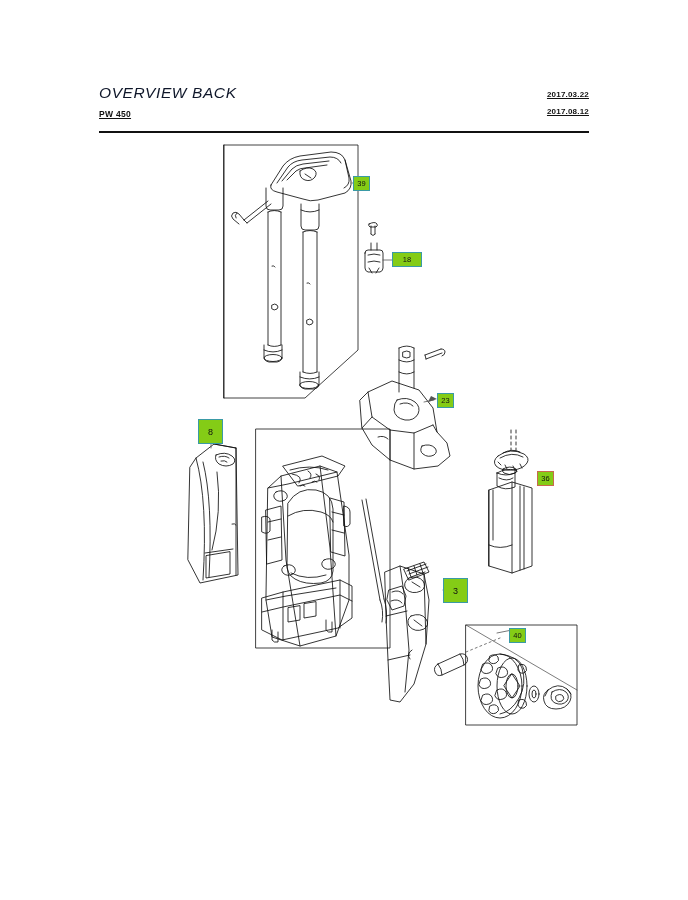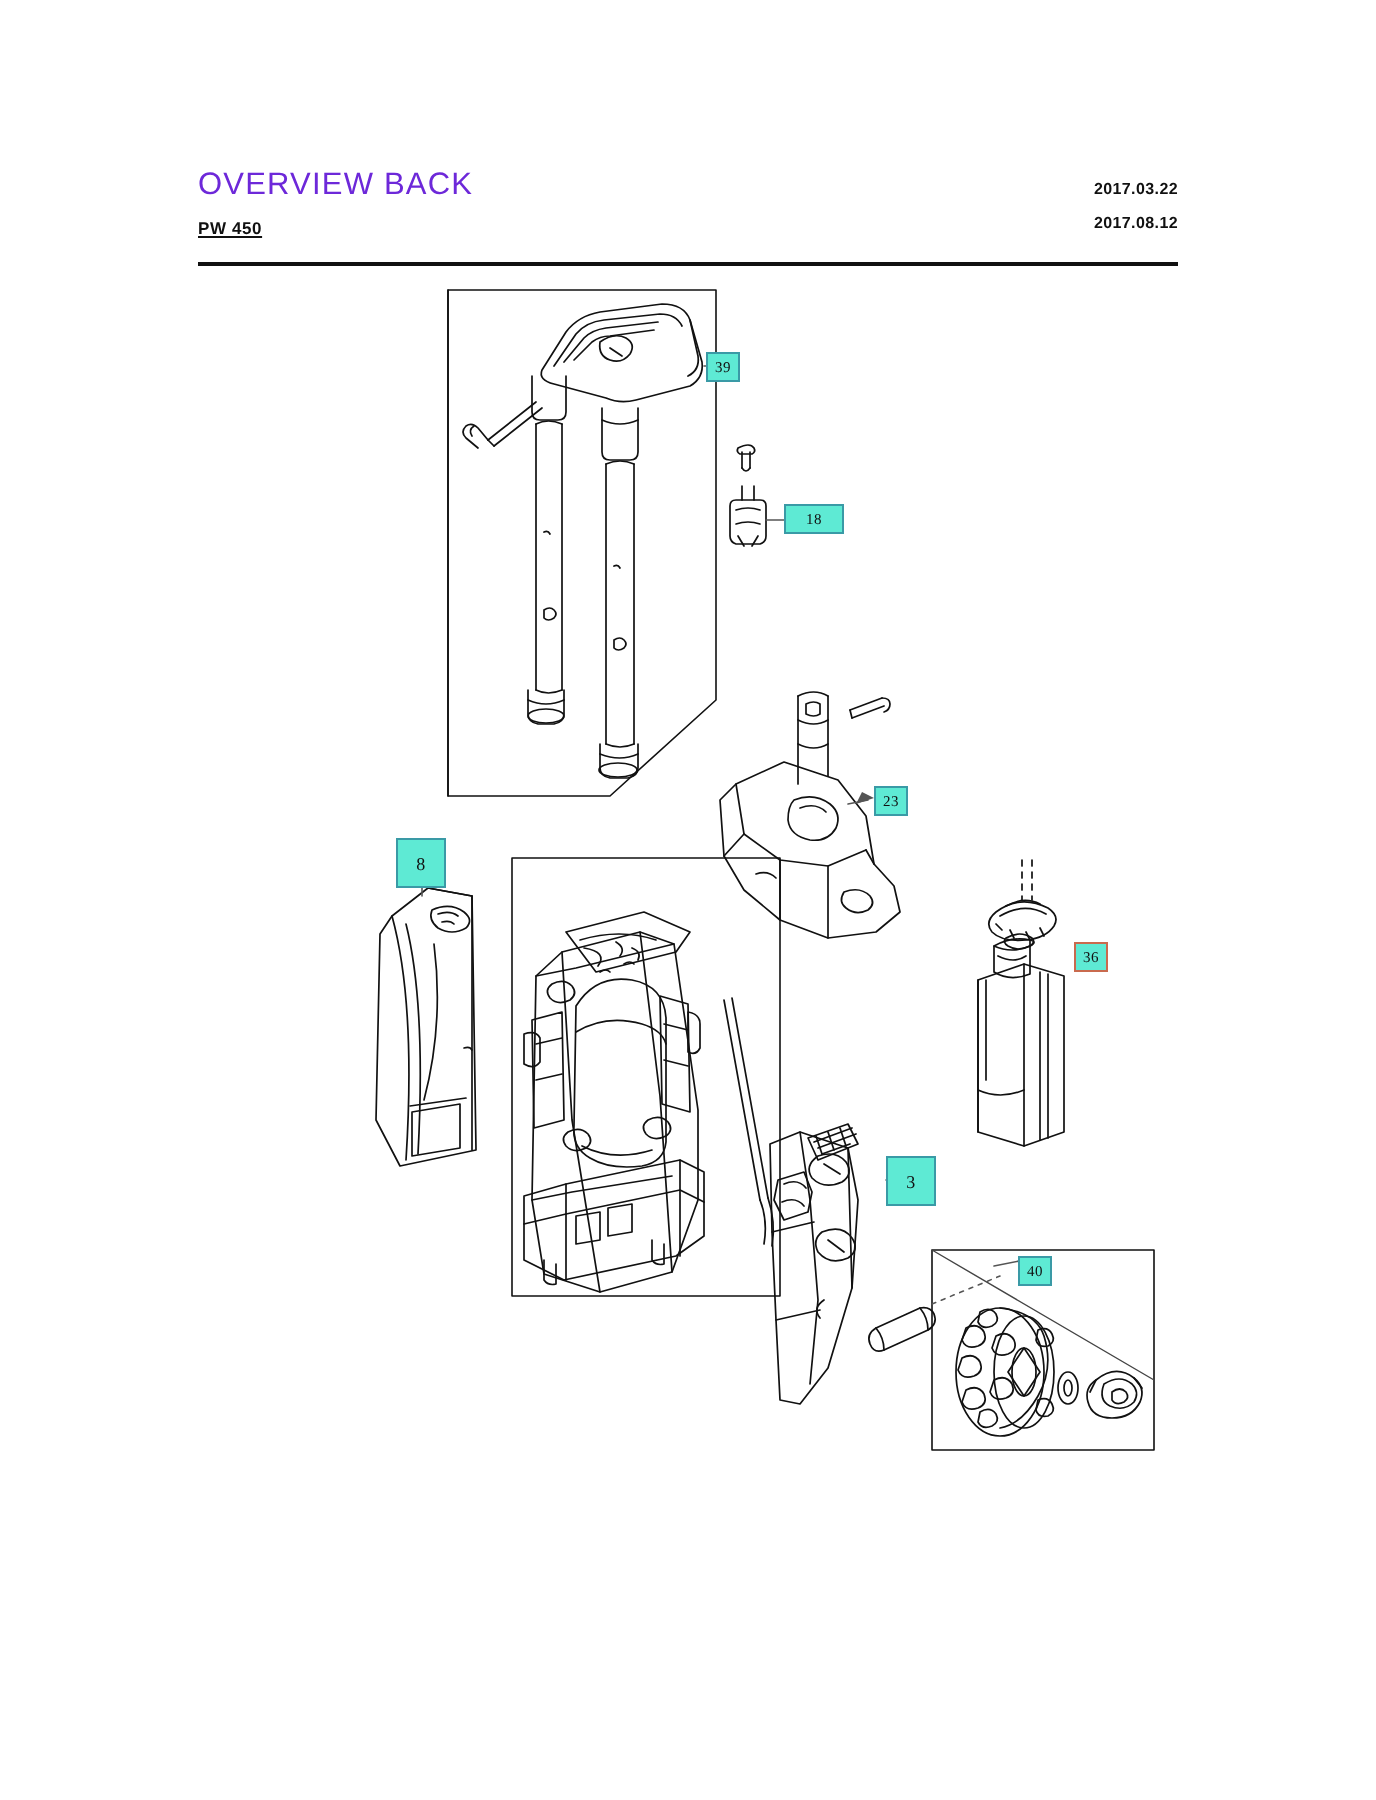--- a/index.html
+++ b/index.html
@@ -5,33 +5,33 @@
   html,body{margin:0;padding:0;}
   body{
     width:688px;height:900px;background:#ffffff;
     font-family:"Liberation Sans", sans-serif;
     color:#000; position:relative; overflow:hidden;
   }
   .page{position:absolute;inset:0;}
 
   
   .hdr{position:absolute;left:99px;top:84px;width:490px;}
-  .hdr-title{font-size:15.5px;letter-spacing:.6px;font-weight:400;color:#6d28d9;line-height:18px;}
+  .hdr-title{font-size:15.5px;letter-spacing:.6px;font-weight:400;color:#0f172a;line-height:18px;font-style:italic;}
   .hdr-sub{font-size:8.5px;font-weight:bold;letter-spacing:.3px;margin-top:7px;color:#111;text-decoration:underline;}
   .hdr-dates{position:absolute;right:0;top:2px;text-align:right;}
-  .hdr-date{font-size:8px;font-weight:bold;letter-spacing:.2px;line-height:17px;color:#111;}
+  .hdr-date{font-size:8px;font-weight:bold;letter-spacing:.2px;line-height:17px;color:#111;text-decoration:underline;}
   .hdr-rule{position:absolute;left:99px;top:131px;width:490px;height:0;
             border-top:2.2px solid #111;}
 
   
   .tag{
     position:absolute;box-sizing:border-box;
-    background:#5eead4;border:1.4px solid #3a9aa6;
+    background:#84cc16;border:1.4px solid #3a9aa6;
     display:flex;align-items:center;justify-content:center;
-    font-size:8px;color:#111;letter-spacing:.2px;z-index:40;font-family:Liberation Serif, serif;
+    font-size:8px;color:#111;letter-spacing:.2px;z-index:40;
   }
   .tag.sm{width:17px;height:15px;font-size:7.5px;}
   .tag.red{border-color:#c96a4e;}
   .tag.big{width:25px;height:25px;font-size:9px;}
 
   svg{display:block;}
   .dg{position:absolute;left:0;top:0;}
 </style>
 </head>
 <body>

